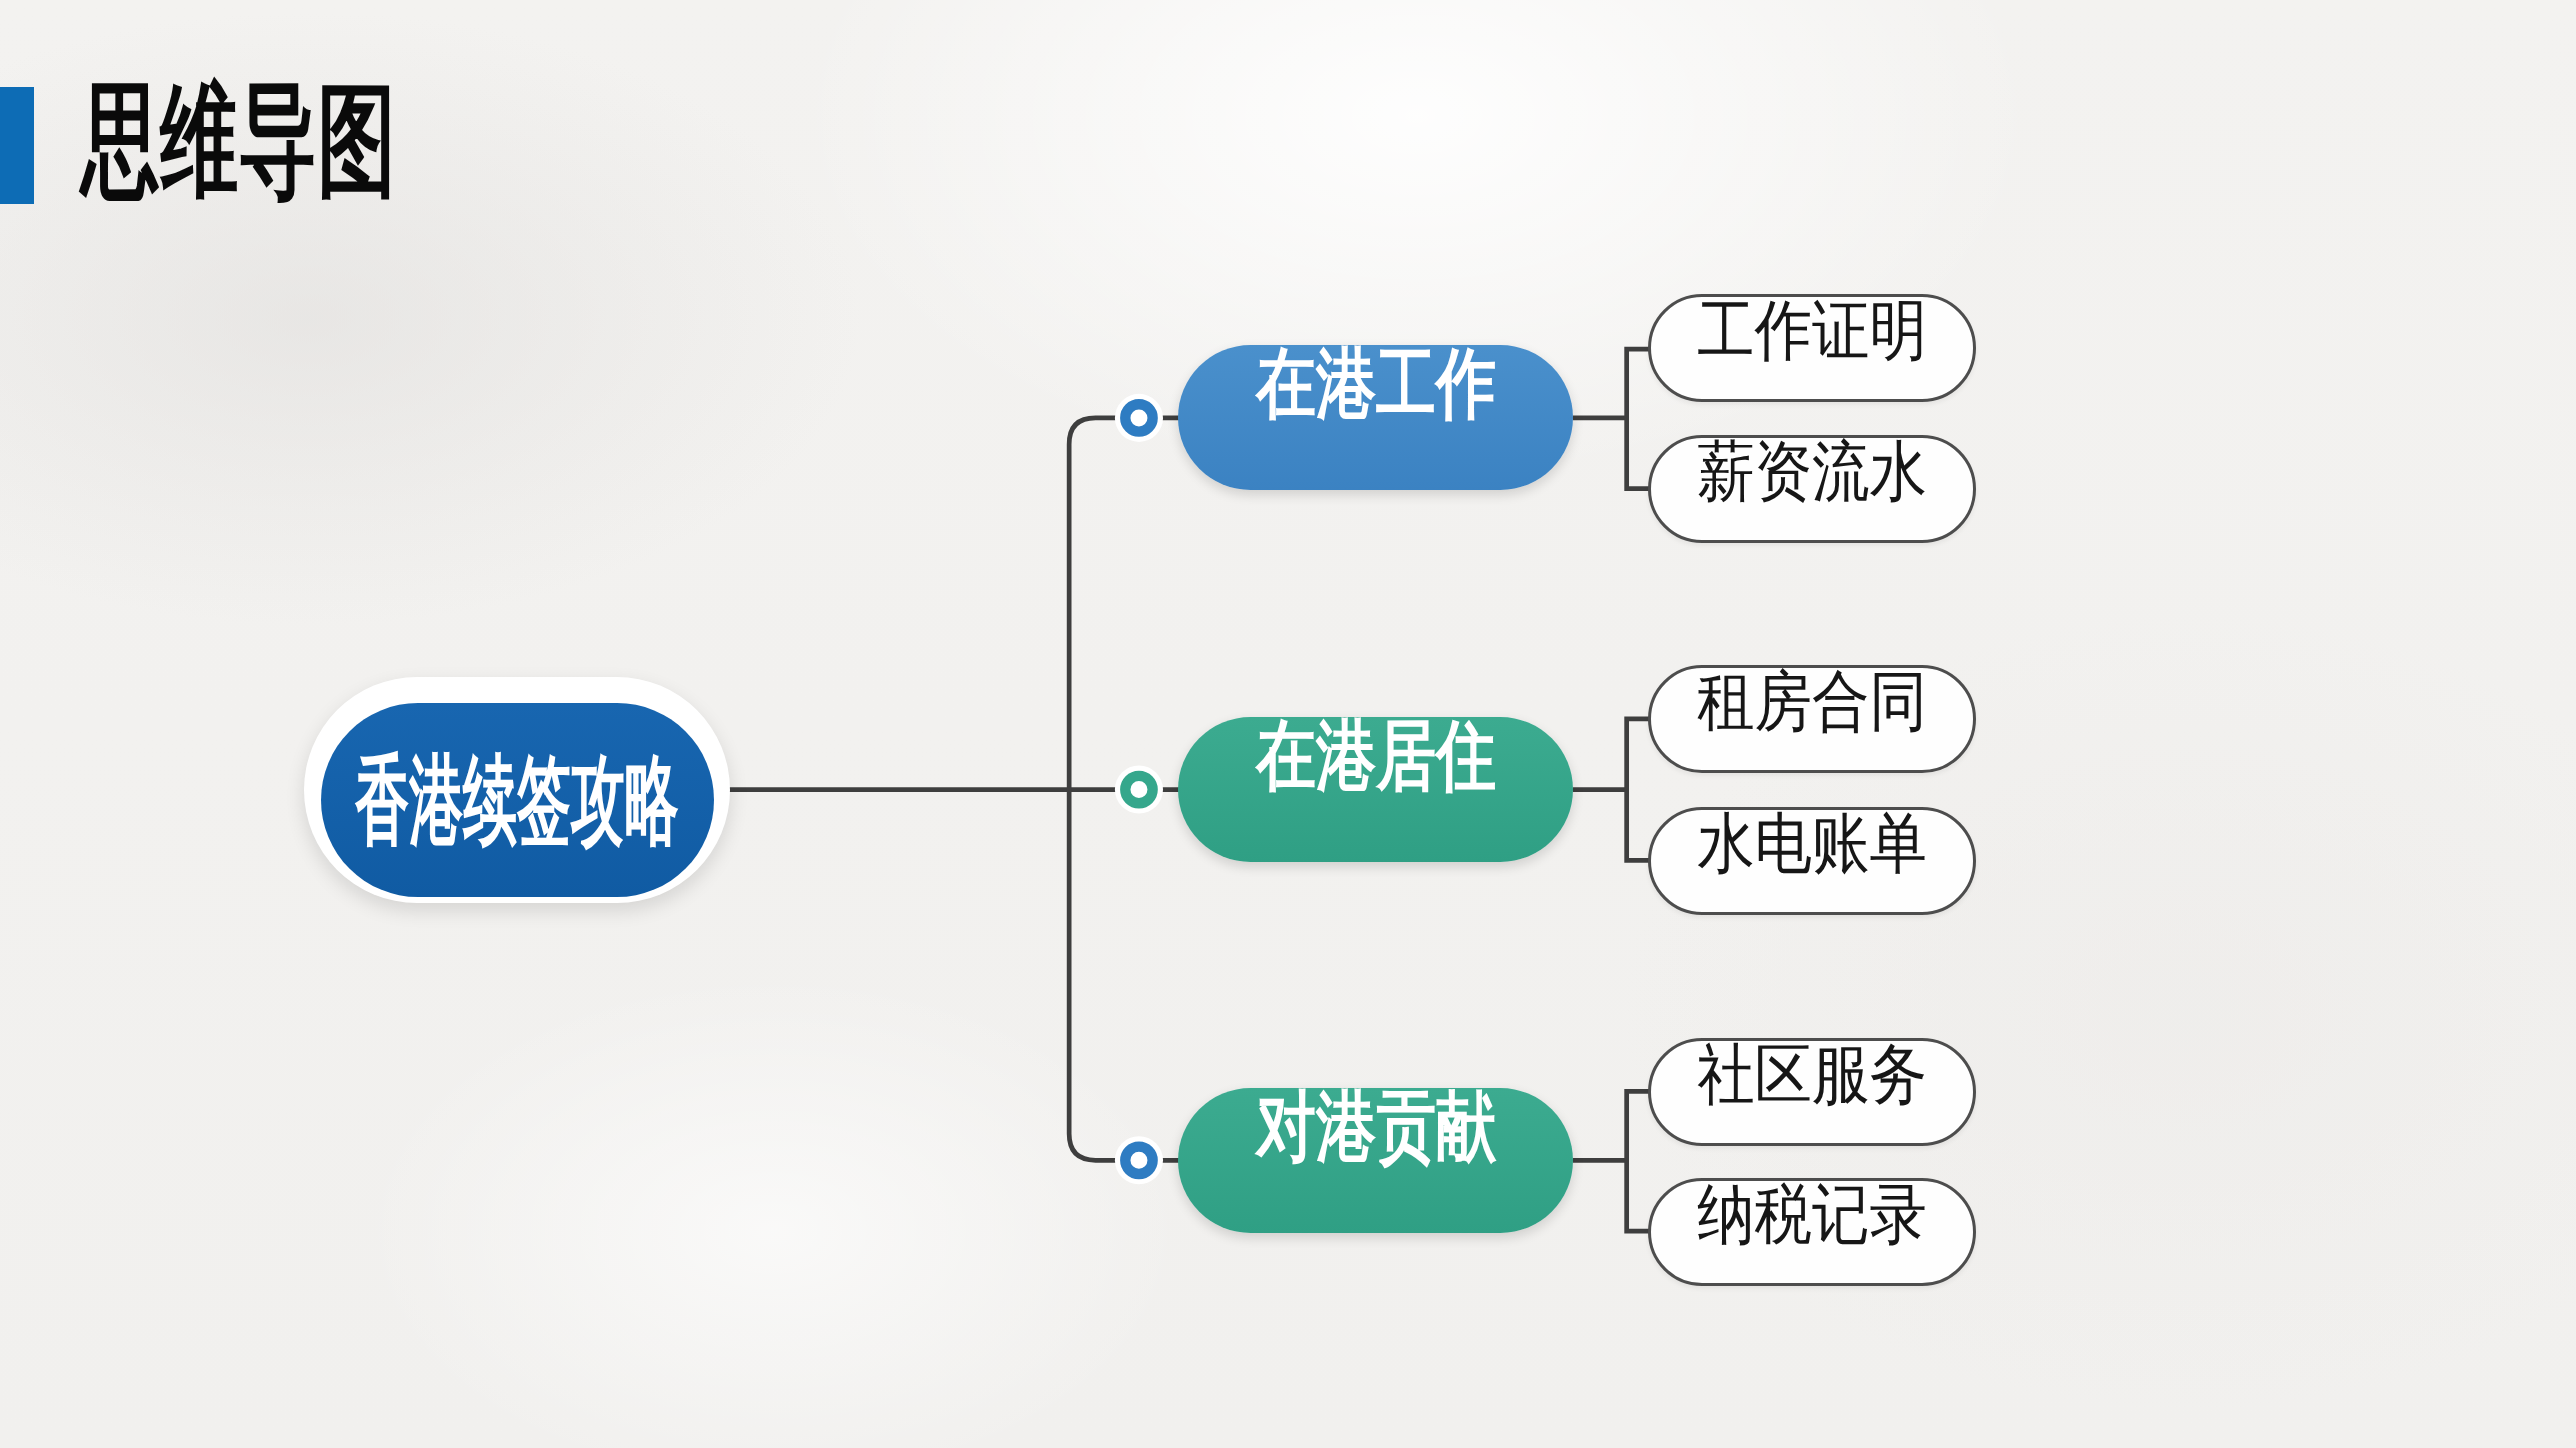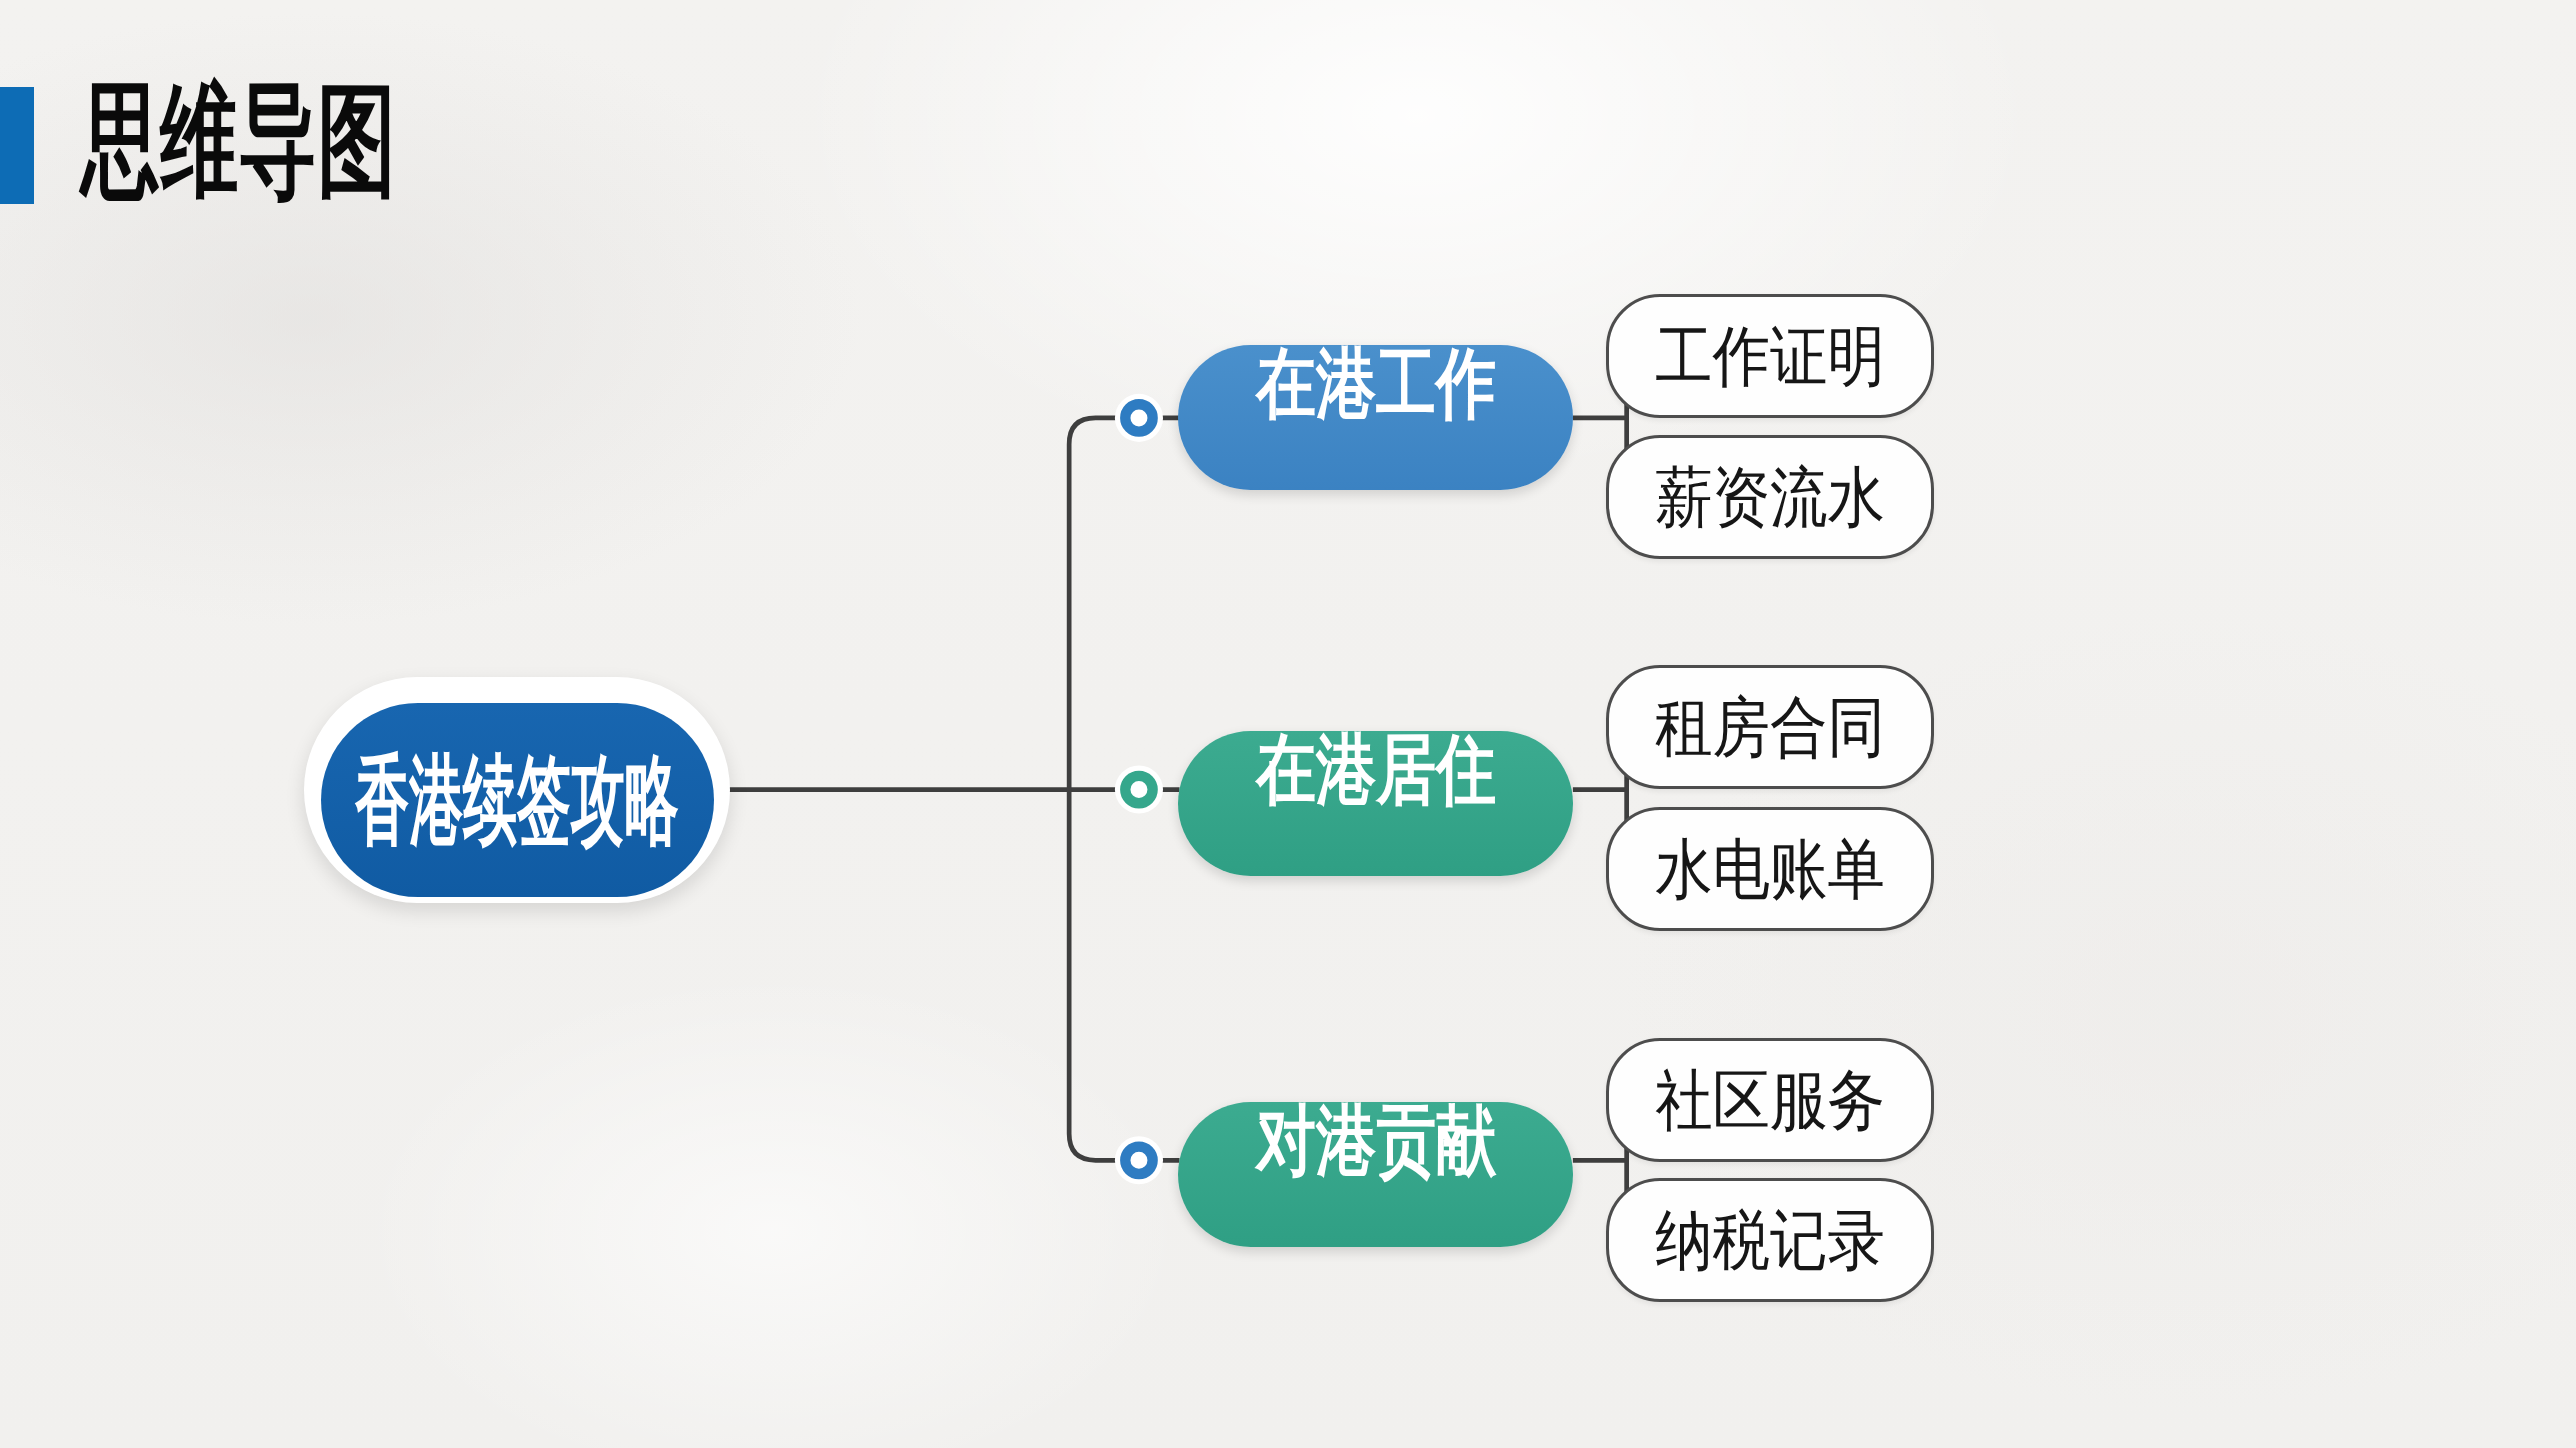--- a/index.html
+++ b/index.html
@@ -47,27 +47,27 @@
   }
   .root-label{
     font-size:98px;font-weight:700;color:#ffffff;line-height:1;
   }
   .branch-pill{
     position:absolute;left:1178px;width:395px;height:145px;border-radius:73px;
     display:flex;align-items:flex-start;justify-content:center;
     box-shadow:0 4.7px 11.3px rgba(0,0,0,0.14);
   }
   .branch-blue{background:linear-gradient(180deg,#4a90cc,#3b82c2);}
-  .branch-green{background:linear-gradient(180deg,#3cab90,#2f9f84);margin-top:14px;}
+  .branch-green{background:linear-gradient(180deg,#3cab90,#2f9f84);}
   .branch-label{font-size:77px;font-weight:700;color:#ffffff;line-height:1;}
 
   .leaf-pill{
-    position:absolute;left:1606px;width:328px;height:124px;border-radius:54px;
+    position:absolute;left:1648px;width:328px;height:108px;border-radius:54px;
     box-sizing:border-box;background:#fefefe;border:3.8px solid #4d4d4d;
-    display:flex;align-items:center;justify-content:center;
+    display:flex;justify-content:center;
     box-shadow:0 2.8px 5.7px rgba(0,0,0,0.06);
   }
   .leaf-label{font-size:66px;font-weight:500;color:#161616;line-height:1;}
 
   .b1{top:345px;} .b2{top:717px;} .b3{top:1088px;}
   .l1a{top:294px;} .l1b{top:435px;}
   .l2a{top:665px;} .l2b{top:807px;}
   .l3a{top:1038px;} .l3b{top:1178px;}
 </style>
 </head>

